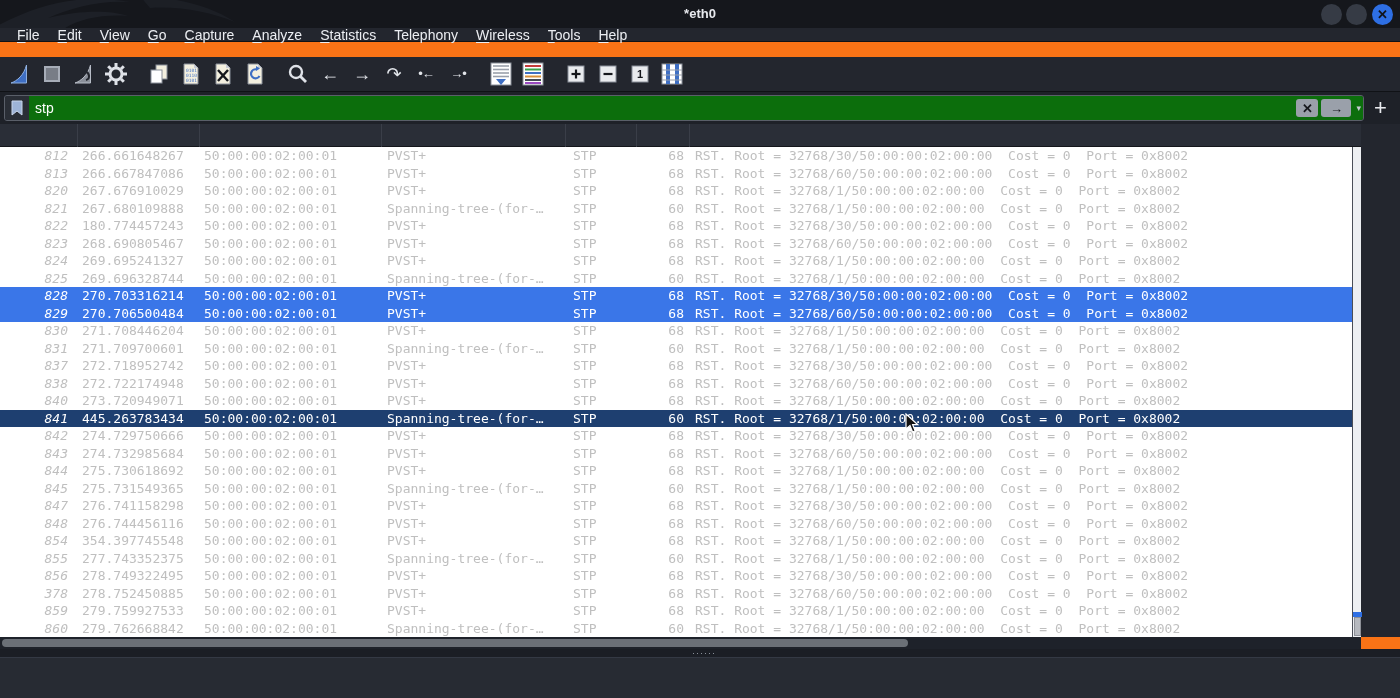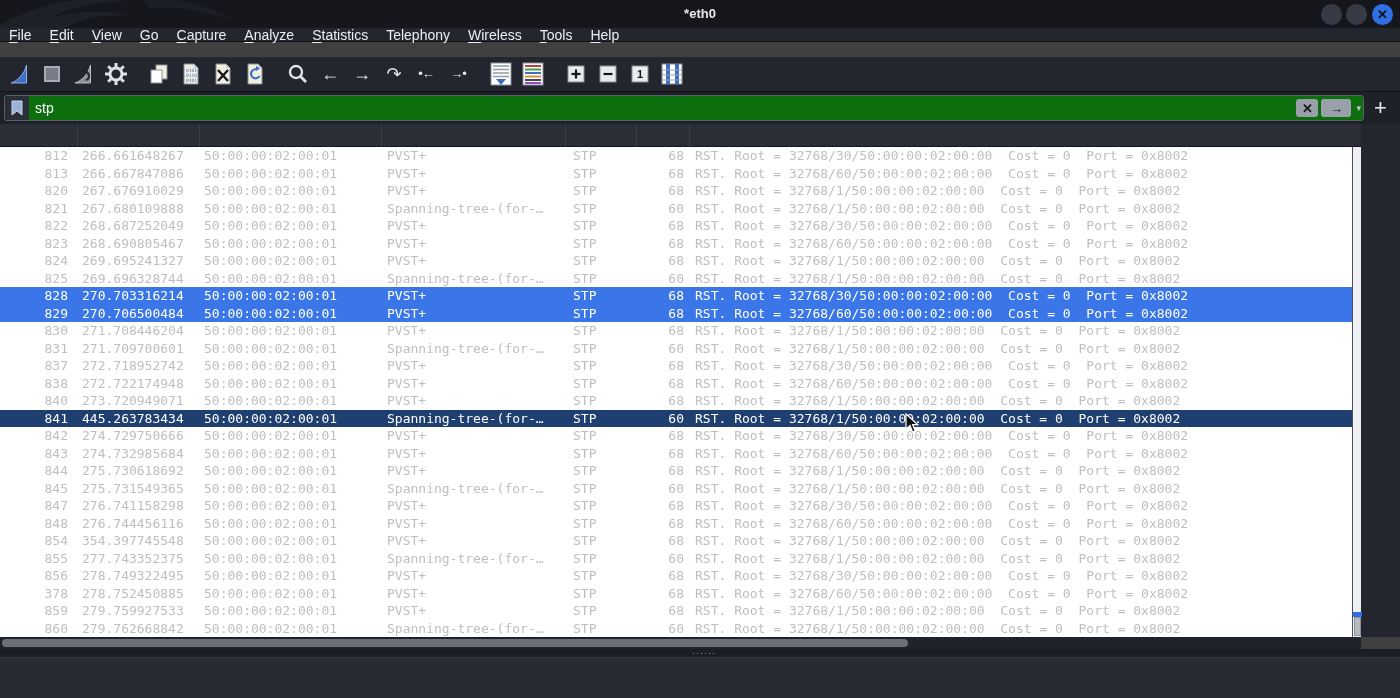--- a/index.html
+++ b/index.html
@@ -1,31 +1,31 @@
 <!DOCTYPE html>
 <html><head>
 <meta charset="utf-8">
 <style>
   html,body{margin:0;padding:0;background:#16181d;}
   #app{position:relative;width:1400px;height:698px;overflow:hidden;
-       font-family:"Liberation Sans",sans-serif;background:#404040;}
+       font-family:"Liberation Sans",sans-serif;background:#f97316;}
 
   
   #titlebar{position:absolute;left:0;top:0;width:1400px;height:28px;background:#15171c;}
   #dragon{position:absolute;left:0;top:0;width:300px;height:28px;overflow:hidden;opacity:.55;}
   #window-title{position:absolute;left:0;top:0;width:100%;height:28px;line-height:28px;
        text-align:center;color:#e8eaee;font-size:13px;font-weight:bold;}
   .winbtn{position:absolute;top:4px;width:21px;height:21px;border-radius:50%;background:#363b45;}
   #btn-min{right:58px;} #btn-max{right:33px;}
   #btn-close{right:7px;background:#2e6fe4;color:#10131a;text-align:center;line-height:21px;
        font-size:13px;font-weight:bold;}
 
   
   #menubar{position:absolute;left:0;top:28px;width:1400px;height:14px;background:#23262e;
-       border-bottom:1px solid #101216;display:flex;align-items:center;box-sizing:border-box;}
+       border-bottom:1px solid #101216;display:flex;align-items:center;padding-left:8px;box-sizing:border-box;}
   .menu-item{color:#eceef2;font-size:14px;padding:4px 9px;cursor:default;}
   .menu-item u{text-decoration:underline;text-underline-offset:2px;}
 
   
   #toolbar{position:absolute;left:0;top:57px;width:1400px;height:35px;background:#23262e;
        border-bottom:1px solid #101216;display:flex;align-items:center;padding-left:4px;box-sizing:border-box;}
   .tbtn{width:26px;height:26px;margin:0 3px;display:flex;align-items:center;justify-content:center;}
   .tbtn.group-gap{margin-left:14px;}
   .tbtn svg{display:block;}
   .ticon-text{color:#e2e5ea;font-size:18px;line-height:26px;}
@@ -49,21 +49,21 @@
   #pkt-header{position:absolute;left:0;top:124px;width:1361px;height:23px;background:#2a2e37;
        display:flex;color:#f0f2f5;font-size:13.5px;border-bottom:1px solid #14161b;box-sizing:border-box;}
   .hcell{height:23px;line-height:22px;padding-left:5px;box-sizing:border-box;border-right:1px solid #3a3e48;
        overflow:hidden;white-space:nowrap;}
   #pkt-rows{position:absolute;left:0;top:147px;width:1352px;height:490px;background:#ffffff;overflow:hidden;}
   .prow{display:flex;height:17.5px;line-height:17.5px;font-family:"DejaVu Sans Mono","Liberation Mono",monospace;
        font-size:13px;color:#bfbfbf;white-space:pre;}
   .prow.selected{background:#3a76e8;color:#ffffff;justify-content:center;}
   .prow.current{background:#1e3f70;color:#ffffff;}
   .pc{overflow:hidden;box-sizing:border-box;flex-shrink:0;}
-  .c-no{width:78px;text-align:right;padding-right:10px;}
+  .c-no{width:78px;text-align:right;padding-right:10px;font-style:italic;}
   .c-time{width:122px;padding-left:4px;}
   .c-src{width:182px;padding-left:4px;}
   .c-dst{width:184px;padding-left:5px;}
   .c-proto{width:71px;padding-left:7px;}
   .c-len{width:53px;text-align:right;padding-right:6px;}
   .c-info{flex:1;padding-left:5px;}
   .w-no{width:78px;} .w-time{width:122px;} .w-src{width:182px;} .w-dst{width:184px;}
   .w-proto{width:71px;} .w-len{width:53px;} .w-info{flex:1;border-right:none;}
 
   
@@ -286,21 +286,21 @@
       <div class="hcell w-proto"></div>
       <div class="hcell w-len"></div>
       <div class="hcell w-info"></div>
     </div>
 
   <div id="pkt-rows">
       <div class="prow"><div class="pc c-no">812</div><div class="pc c-time">266.661648267</div><div class="pc c-src">50:00:00:02:00:01</div><div class="pc c-dst">PVST+</div><div class="pc c-proto">STP</div><div class="pc c-len">68</div><div class="pc c-info">RST. Root = 32768/30/50:00:00:02:00:00  Cost = 0  Port = 0x8002</div></div>
       <div class="prow"><div class="pc c-no">813</div><div class="pc c-time">266.667847086</div><div class="pc c-src">50:00:00:02:00:01</div><div class="pc c-dst">PVST+</div><div class="pc c-proto">STP</div><div class="pc c-len">68</div><div class="pc c-info">RST. Root = 32768/60/50:00:00:02:00:00  Cost = 0  Port = 0x8002</div></div>
       <div class="prow"><div class="pc c-no">820</div><div class="pc c-time">267.676910029</div><div class="pc c-src">50:00:00:02:00:01</div><div class="pc c-dst">PVST+</div><div class="pc c-proto">STP</div><div class="pc c-len">68</div><div class="pc c-info">RST. Root = 32768/1/50:00:00:02:00:00  Cost = 0  Port = 0x8002</div></div>
       <div class="prow"><div class="pc c-no">821</div><div class="pc c-time">267.680109888</div><div class="pc c-src">50:00:00:02:00:01</div><div class="pc c-dst">Spanning-tree-(for-…</div><div class="pc c-proto">STP</div><div class="pc c-len">60</div><div class="pc c-info">RST. Root = 32768/1/50:00:00:02:00:00  Cost = 0  Port = 0x8002</div></div>
-      <div class="prow"><div class="pc c-no">822</div><div class="pc c-time">268.687252049</div><div class="pc c-src">50:00:00:02:00:01</div><div class="pc c-dst">PVST+</div><div class="pc c-proto">STP</div><div class="pc c-len">68</div><div class="pc c-info">RST. Root = 32768/30/50:00:00:02:00:00  Cost = 0  Port = 0x8002</div></div>
+      <div class="prow"><div class="pc c-no">822</div><div class="pc c-time">180.774457243</div><div class="pc c-src">50:00:00:02:00:01</div><div class="pc c-dst">PVST+</div><div class="pc c-proto">STP</div><div class="pc c-len">68</div><div class="pc c-info">RST. Root = 32768/30/50:00:00:02:00:00  Cost = 0  Port = 0x8002</div></div>
       <div class="prow"><div class="pc c-no">823</div><div class="pc c-time">268.690805467</div><div class="pc c-src">50:00:00:02:00:01</div><div class="pc c-dst">PVST+</div><div class="pc c-proto">STP</div><div class="pc c-len">68</div><div class="pc c-info">RST. Root = 32768/60/50:00:00:02:00:00  Cost = 0  Port = 0x8002</div></div>
       <div class="prow"><div class="pc c-no">824</div><div class="pc c-time">269.695241327</div><div class="pc c-src">50:00:00:02:00:01</div><div class="pc c-dst">PVST+</div><div class="pc c-proto">STP</div><div class="pc c-len">68</div><div class="pc c-info">RST. Root = 32768/1/50:00:00:02:00:00  Cost = 0  Port = 0x8002</div></div>
       <div class="prow"><div class="pc c-no">825</div><div class="pc c-time">269.696328744</div><div class="pc c-src">50:00:00:02:00:01</div><div class="pc c-dst">Spanning-tree-(for-…</div><div class="pc c-proto">STP</div><div class="pc c-len">60</div><div class="pc c-info">RST. Root = 32768/1/50:00:00:02:00:00  Cost = 0  Port = 0x8002</div></div>
       <div class="prow selected"><div class="pc c-no">828</div><div class="pc c-time">270.703316214</div><div class="pc c-src">50:00:00:02:00:01</div><div class="pc c-dst">PVST+</div><div class="pc c-proto">STP</div><div class="pc c-len">68</div><div class="pc c-info">RST. Root = 32768/30/50:00:00:02:00:00  Cost = 0  Port = 0x8002</div></div>
       <div class="prow selected"><div class="pc c-no">829</div><div class="pc c-time">270.706500484</div><div class="pc c-src">50:00:00:02:00:01</div><div class="pc c-dst">PVST+</div><div class="pc c-proto">STP</div><div class="pc c-len">68</div><div class="pc c-info">RST. Root = 32768/60/50:00:00:02:00:00  Cost = 0  Port = 0x8002</div></div>
       <div class="prow"><div class="pc c-no">830</div><div class="pc c-time">271.708446204</div><div class="pc c-src">50:00:00:02:00:01</div><div class="pc c-dst">PVST+</div><div class="pc c-proto">STP</div><div class="pc c-len">68</div><div class="pc c-info">RST. Root = 32768/1/50:00:00:02:00:00  Cost = 0  Port = 0x8002</div></div>
       <div class="prow"><div class="pc c-no">831</div><div class="pc c-time">271.709700601</div><div class="pc c-src">50:00:00:02:00:01</div><div class="pc c-dst">Spanning-tree-(for-…</div><div class="pc c-proto">STP</div><div class="pc c-len">60</div><div class="pc c-info">RST. Root = 32768/1/50:00:00:02:00:00  Cost = 0  Port = 0x8002</div></div>
       <div class="prow"><div class="pc c-no">837</div><div class="pc c-time">272.718952742</div><div class="pc c-src">50:00:00:02:00:01</div><div class="pc c-dst">PVST+</div><div class="pc c-proto">STP</div><div class="pc c-len">68</div><div class="pc c-info">RST. Root = 32768/30/50:00:00:02:00:00  Cost = 0  Port = 0x8002</div></div>
       <div class="prow"><div class="pc c-no">838</div><div class="pc c-time">272.722174948</div><div class="pc c-src">50:00:00:02:00:01</div><div class="pc c-dst">PVST+</div><div class="pc c-proto">STP</div><div class="pc c-len">68</div><div class="pc c-info">RST. Root = 32768/60/50:00:00:02:00:00  Cost = 0  Port = 0x8002</div></div>
       <div class="prow"><div class="pc c-no">840</div><div class="pc c-time">273.720949071</div><div class="pc c-src">50:00:00:02:00:01</div><div class="pc c-dst">PVST+</div><div class="pc c-proto">STP</div><div class="pc c-len">68</div><div class="pc c-info">RST. Root = 32768/1/50:00:00:02:00:00  Cost = 0  Port = 0x8002</div></div>

